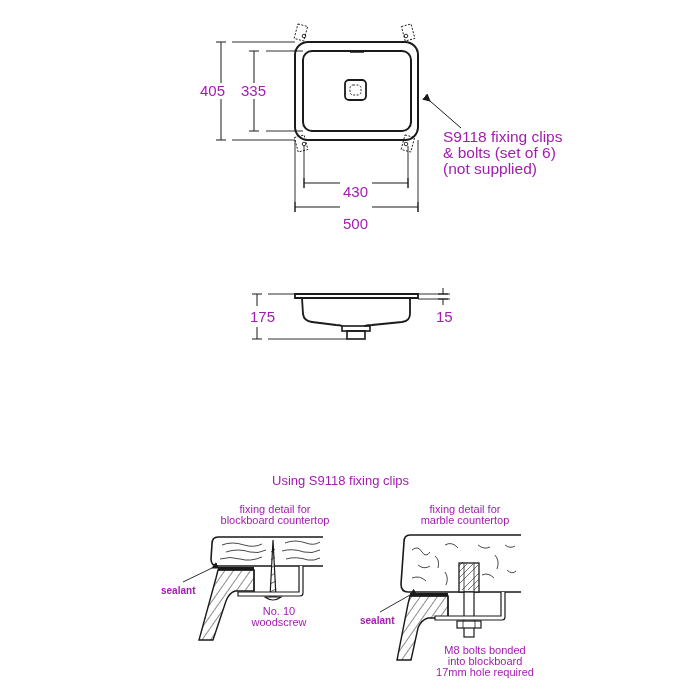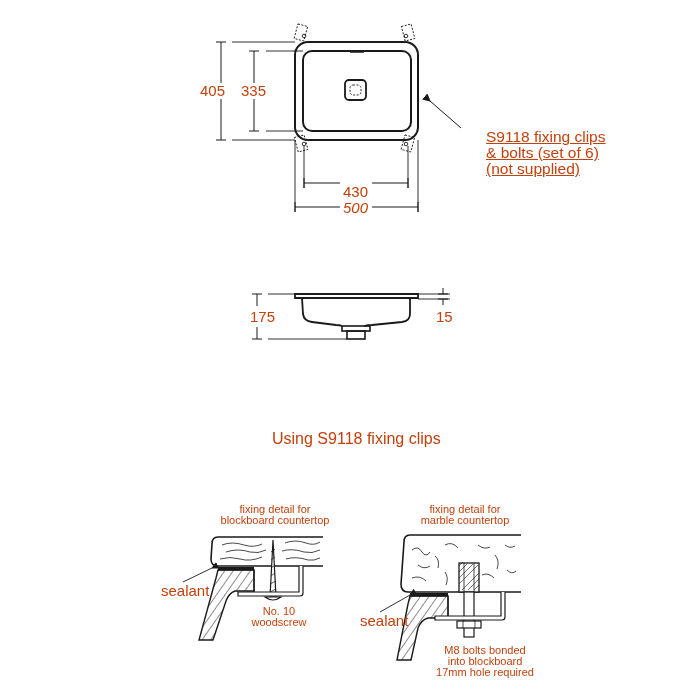--- a/index.html
+++ b/index.html
@@ -1,23 +1,23 @@
 <!DOCTYPE html>
 <html><head>
 <meta charset="utf-8">
 <style>
   html, body { margin: 0; padding: 0; background: #ffffff; }
   body { width: 700px; height: 700px; position: relative; overflow: hidden; font-family: "Liberation Sans", sans-serif; color: #1a1a1a; }
   svg { position: absolute; left: 0; top: 0; }
-  .lbl { position: absolute; white-space: nowrap; line-height: 1; color: #c2410c; font-family: "Liberation Sans", sans-serif; }
+  .lbl { position: absolute; white-space: nowrap; line-height: 1; color: #a21caf; font-family: "Liberation Sans", sans-serif; }
   .dim { font-size: 15px; }
   .note { font-size: 15.5px; line-height: 16px; }
   .small { font-size: 11px; text-align: center; line-height: 11px; }
-  .small-left { font-size: 15px; line-height: 11px; }
-  .title { font-size: 16px; }
+  .small-left { font-size: 10px; line-height: 11px; font-weight: bold; }
+  .title { font-size: 13px; margin-top: 43px; }
 </style>
 </head>
 <body>
 
 <svg width="700" height="700" viewBox="0 0 700 700">
   <defs>
     <pattern id="hatch" width="7" height="7" patternUnits="userSpaceOnUse" patternTransform="rotate(35)">
       <line x1="0" y1="0" x2="0" y2="7" stroke="#1a1a1a" stroke-width="1"></line>
     </pattern>
     <marker id="arrowhead" markerWidth="8" markerHeight="8" refX="1" refY="4" orient="auto">
@@ -169,23 +169,23 @@
     <path d="M505,592 L505,617 Q505,620 502,620 L435,620 L435,616 L501,616 L501,592" stroke-width="1.2" fill="#fff"></path>
     <line x1="448" y1="596" x2="448" y2="616" stroke-width="1.2"></line>
 
     <line x1="380" y1="612" x2="410" y2="595" stroke-width="0.9" marker-end="url(#arrowhead)"></line>
   </g>
 </svg>
 
 <div class="lbl dim" style="left:200px; top:83px;">405</div>
 <div class="lbl dim" style="left:241px; top:83px;">335</div>
 <div class="lbl dim" style="left:343px; top:184px;">430</div>
-<div class="lbl dim" style="left:343px; top:200px;font-style:italic;">500</div>
-
-<div class="lbl note" style="left:486px; top:129px;text-decoration:underline;">
+<div class="lbl dim" style="left:343px; top:216px;">500</div>
+
+<div class="lbl note" style="left:443px; top:129px;">
   <div>S9118 fixing clips</div>
   <div>&amp; bolts (set of 6)</div>
   <div>(not supplied)</div>
 </div>
 
 <div class="lbl dim" style="left:250px; top:309px;text-align:center;">175</div>
 <div class="lbl dim" style="left:436px; top:309px;">15</div>
 
 <div class="lbl title" style="left:272px; top:431px;">Using S9118 fixing clips</div>
 

